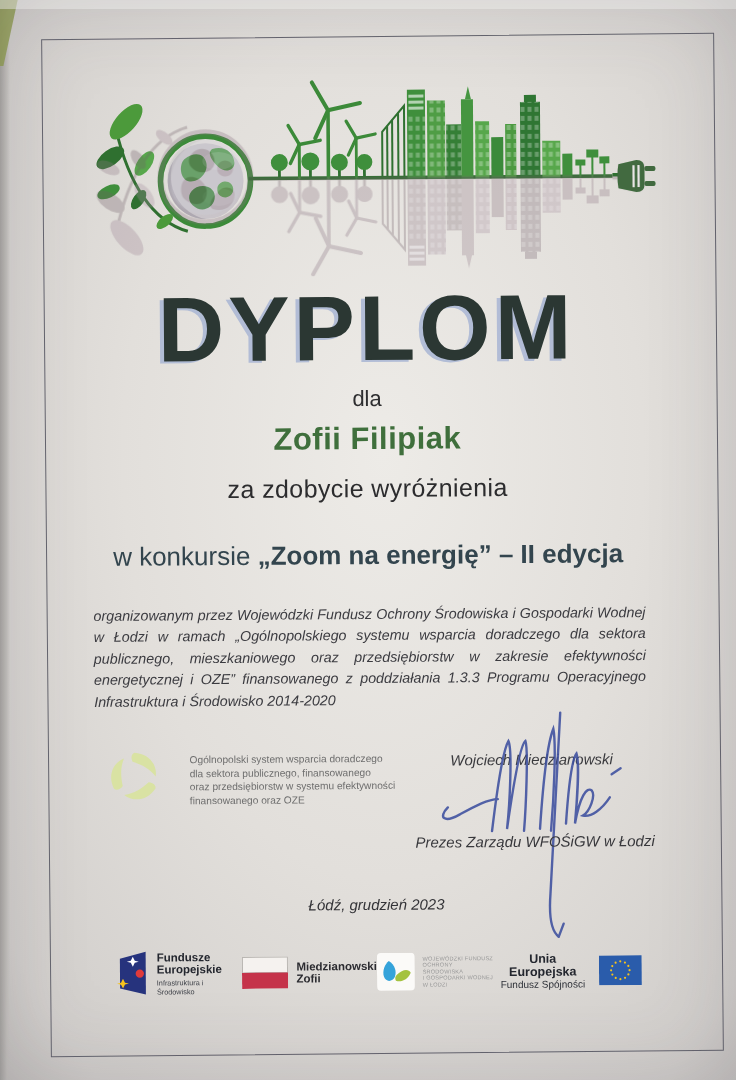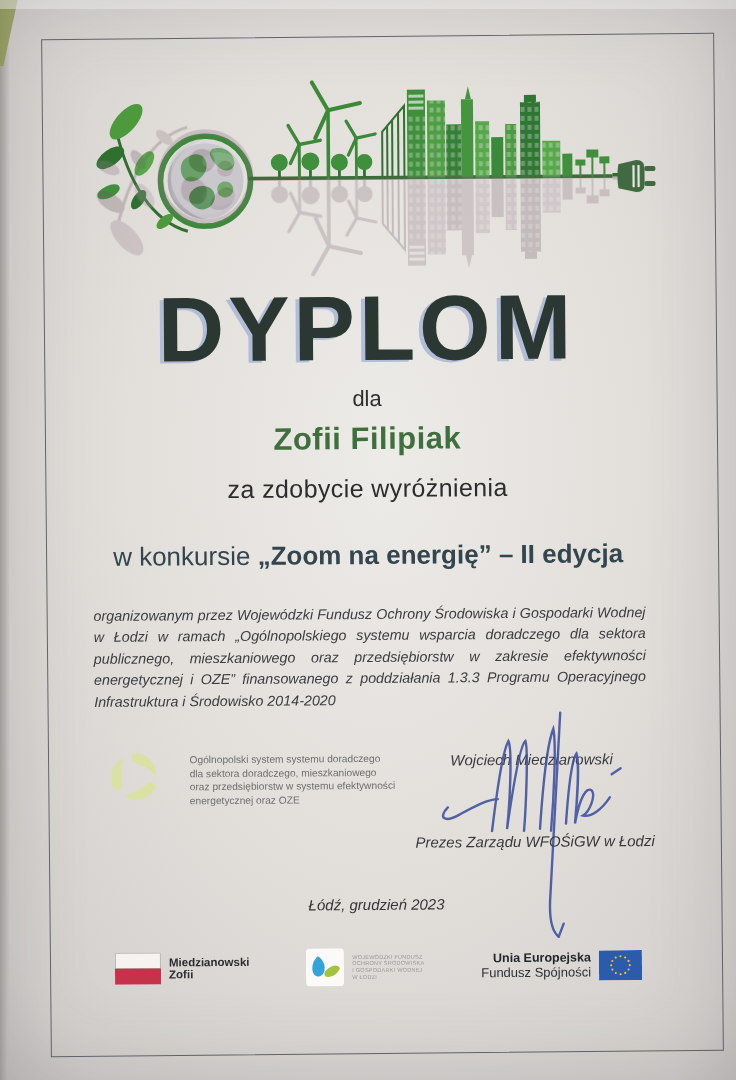--- a/index.html
+++ b/index.html
@@ -35,23 +35,23 @@
   .signer-title{left:400px;top:834px;width:266px;font-size:15px;font-style:italic;color:#38383c;}
   .place-date{left:268px;top:896px;width:212px;font-size:15px;font-style:italic;color:#333337;}
   
   .footer-row{left:112px;top:948px;width:527px;display:flex;justify-content:space-between;align-items:center;}
   .logo-group{display:flex;align-items:center;gap:8px;}
   .fe-text .l1{font-size:11.5px;font-weight:700;color:#23262e;line-height:12.5px;}
   .fe-text .l3{font-size:7.3px;color:#3c3f46;margin-top:2px;}
   .pl-text .l1{font-size:11.5px;font-weight:700;color:#2b2b30;line-height:12.5px;}
   .wf-text{font-size:5.6px;line-height:6.6px;color:#9a9a9a;letter-spacing:.2px;}
   .wf-text span{display:block;}
-  .eu-text{text-align:right;}
+  .eu-text{text-align:center;}
   .eu-text .l1{font-size:12.5px;font-weight:700;color:#23262e;line-height:13px;}
-  .eu-text .l2{font-size:13px;color:#2e3138;}
+  .eu-text .l2{font-size:10px;color:#2e3138;}
 </style>
 </head>
 <body>
 
 <div class="photo">
   <div class="left-band"></div>
   <div class="corner-green"></div>
   <div class="top-band"></div>
   <div class="frame"></div>
 
@@ -184,24 +184,24 @@
 
     <div class="abs advisory-row">
       <svg width="58" height="58" viewBox="0 0 58 58">
         <g>
           <path id="petal" d="M29,5 C44,6 52,18 50,29 C44,21 36,17 27,14 C25,10 26,6 29,5 Z" fill="#d9e2a3"></path>
           <use href="#petal" transform="rotate(120 29 29)" fill="#8bb24a" style="fill:#8bb24a"></use>
           <use href="#petal" transform="rotate(240 29 29)" style="fill:#2f6b31"></use>
         </g>
       </svg>
       <div class="advisory-text">
-        <span>Ogólnopolski system systemu doradczego</span>
-        <span>dla sektora doradczego, mieszkaniowego</span>
+        <span>Ogólnopolski system wsparcia doradczego</span>
+        <span>dla sektora publicznego, finansowanego</span>
         <span>oraz przedsiębiorstw w systemu efektywności</span>
-        <span>energetycznej oraz OZE</span>
+        <span>finansowanego oraz OZE</span>
       </div>
     </div>
 
     <div class="abs ctr signer-name">Wojciech Miedzianowski</div>
     <svg class="abs" style="left:428px;top:700px" width="210" height="240" viewBox="0 0 210 240">
       <g fill="none" stroke="#3d4f9f" stroke-width="2.4" stroke-linecap="round" opacity="0.88">
         <path d="M18,108 C8,118 14,124 30,115 C45,107 58,100 68,100"></path>
         <path d="M62,132 C68,85 74,50 79,42 C83,50 80,105 77,130 C86,70 92,45 96,42 C99,50 96,110 94,132"></path>
         <path d="M110,130 C114,75 119,42 124,30 C127,45 124,100 121,132"></path>
         <path d="M136,125 C139,85 143,60 147,55 C150,65 147,105 145,125 C150,98 157,88 162,92 C166,97 160,113 153,117 C161,119 172,111 180,99"></path>
@@ -209,20 +209,33 @@
         <path d="M131,14 C126,90 122,160 120,195 C118,220 121,233 128,238"></path>
         <path d="M128,238 L133,225"></path>
       </g>
     </svg>
     <div class="abs ctr signer-title">Prezes Zarządu WFOŚiGW w Łodzi</div>
 
     <div class="abs ctr place-date">Łódź, grudzień 2023</div>
 
     <div class="abs footer-row">
 
+      <div class="logo-group">
+        <svg width="34" height="48" viewBox="0 0 34 48">
+          <polygon points="5,9 31,2 31,45 5,39" fill="#26337d" rx="2"></polygon>
+          <polygon points="18,7 20,11 24,12 20,13 18,17 16,13 12,12 16,11" fill="#ffffff"></polygon>
+          <polygon points="8,29 10,33 14,34 10,35 8,39 6,35 2,34 6,33" fill="#f5c21d"></polygon>
+          <circle cx="25" cy="24" r="4.2" fill="#e03a3a"></circle>
+        </svg>
+        <div class="fe-text">
+          <div class="l1">Fundusze</div>
+          <div class="l1">Europejskie</div>
+          <div class="l3">Infrastruktura i Środowisko</div>
+        </div>
+      </div>
 
       <div class="logo-group">
         <svg width="46" height="32" viewBox="0 0 46 32">
           <rect x="0.5" y="0.5" width="45" height="15.5" fill="#f5f2ef" stroke="#b9b6b2" stroke-width="1"></rect>
           <rect x="0" y="16" width="46" height="16" fill="#c5334a"></rect>
         </svg>
         <div class="pl-text">
           <div class="l1">Miedzianowski</div>
           <div class="l1">Zofii</div>
         </div>

